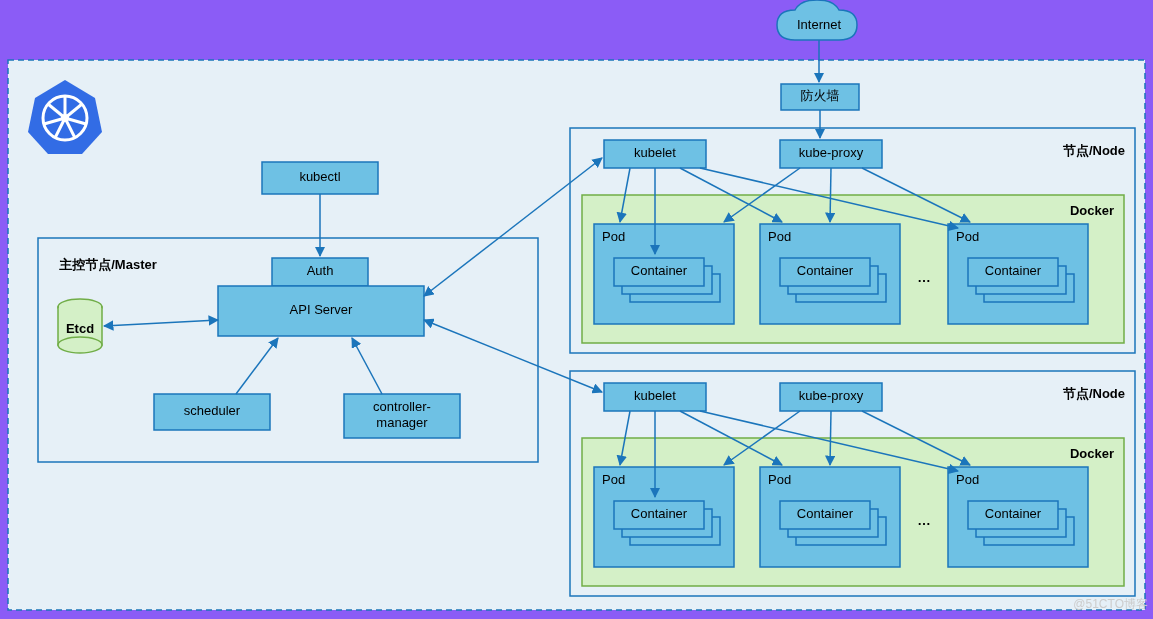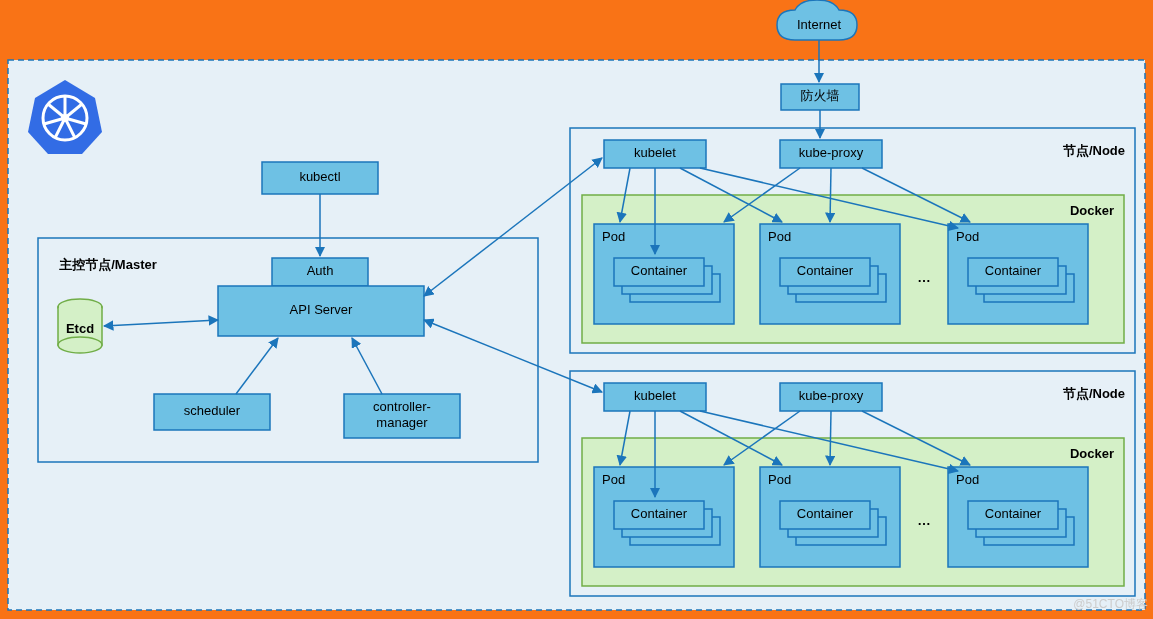--- a/index.html
+++ b/index.html
@@ -1,16 +1,16 @@
 <!DOCTYPE html>
 <html><head>
 <meta charset="utf-8">
 <style>
   html,body{margin:0;padding:0;font-family:Arial,"Microsoft YaHei",sans-serif;font-size:13px;color:#000;}
-  .stage{position:relative;width:1153px;height:619px;background:#f97316;}
+  .stage{position:relative;width:1153px;height:619px;background:#8b5cf6;}
   svg{position:absolute;top:0;left:0;}
   .box{fill:#6ec1e4;stroke:#1b75bb;stroke-width:1.5;}
   .plainbox{fill:none;stroke:#1b75bb;stroke-width:1.5;}
   .greenbox{fill:#d4f0c7;stroke:#70ad47;stroke-width:1.5;}
   .lbl{font-size:13px;fill:#000;text-anchor:middle;dominant-baseline:middle;}
   .lblL{font-size:13px;fill:#000;text-anchor:start;dominant-baseline:middle;}
   .lblB{font-size:13px;fill:#000;font-weight:bold;text-anchor:middle;dominant-baseline:middle;}
   .lblBR{font-size:13px;fill:#000;font-weight:bold;text-anchor:end;dominant-baseline:middle;}
   .arrow{stroke:#1b75bb;stroke-width:1.5;fill:none;}
   .cloud{fill:#6ec1e4;stroke:#1b75bb;stroke-width:1.5;}

